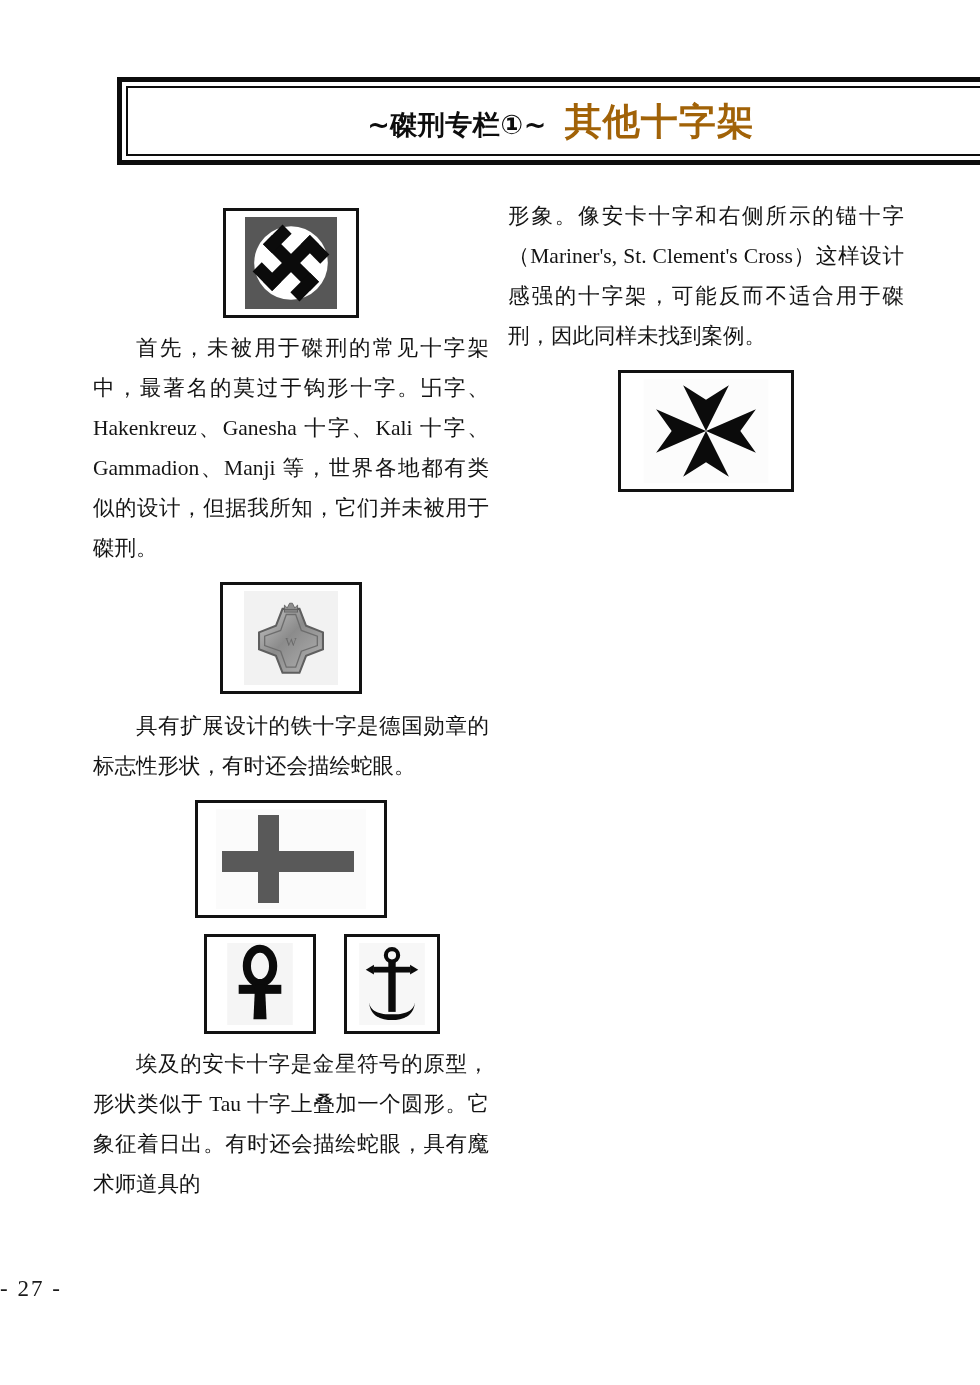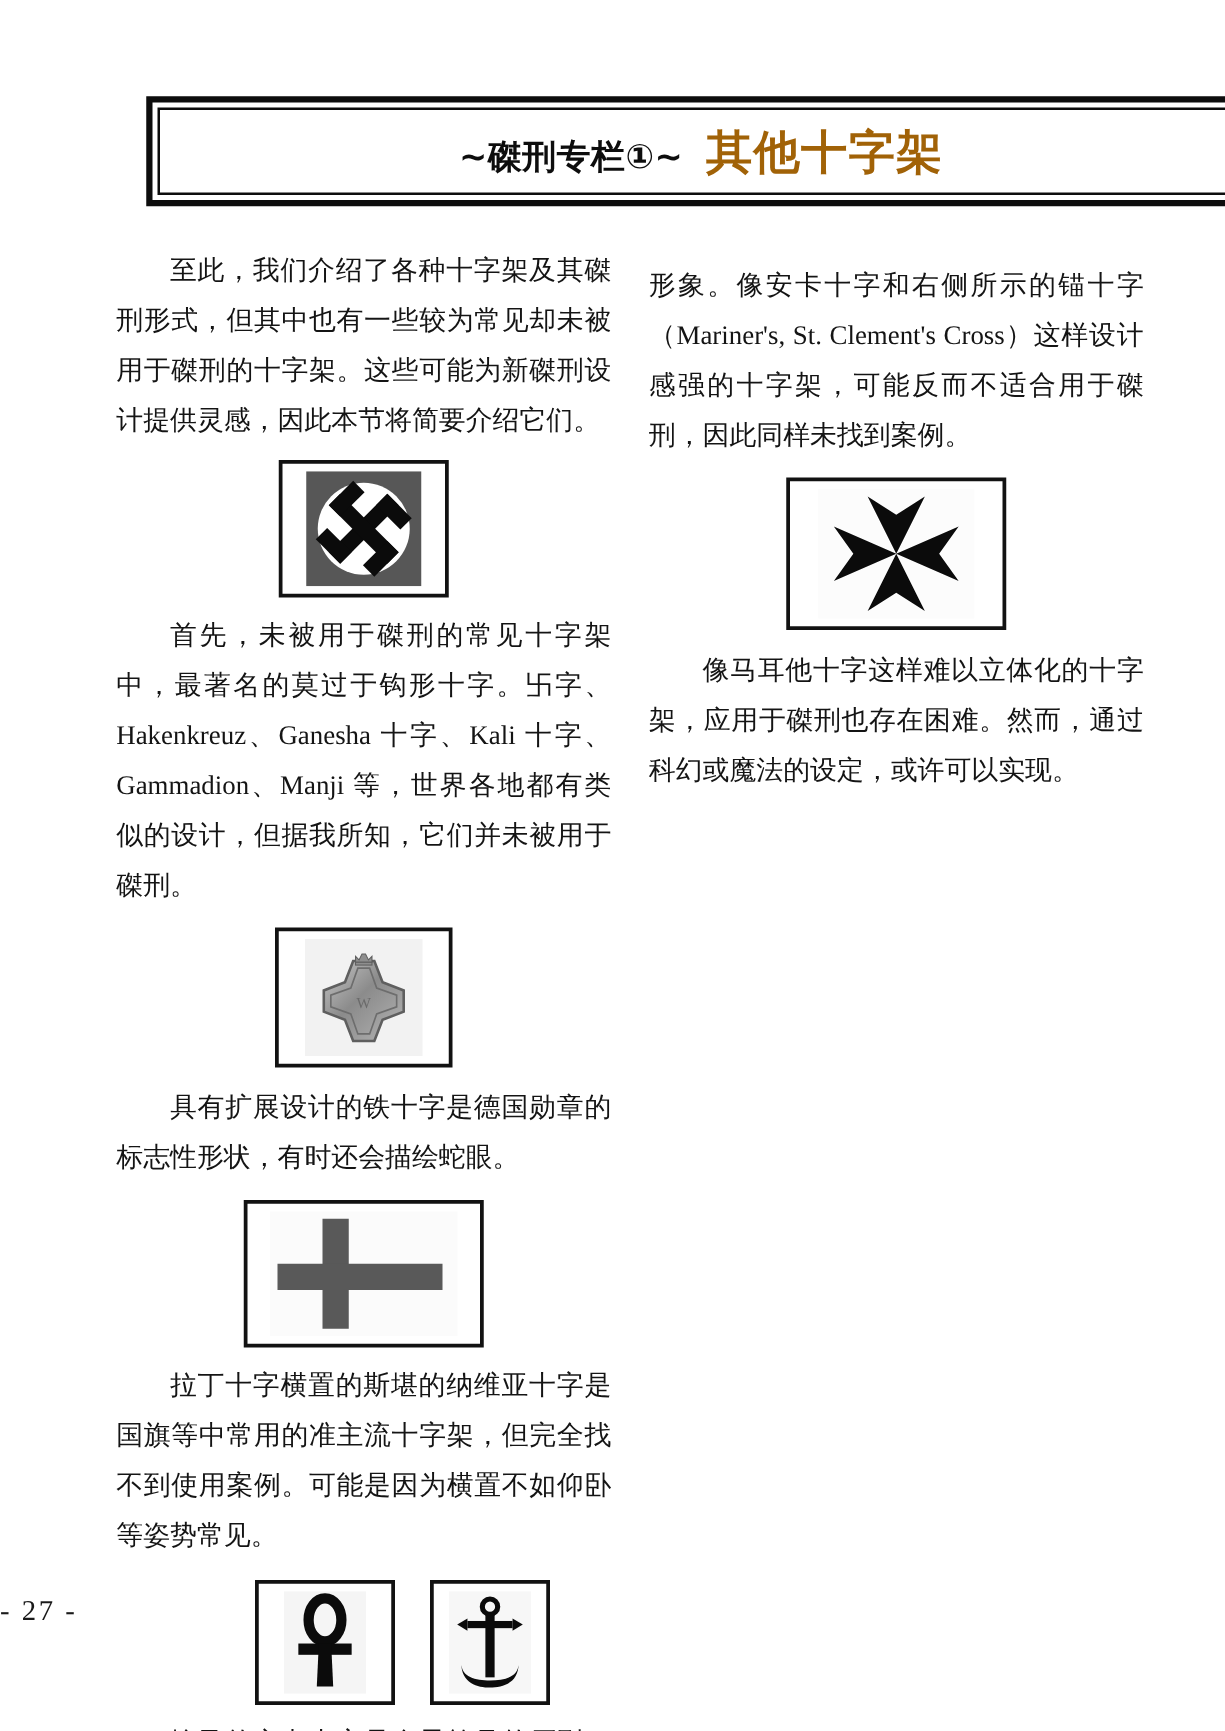--- a/index.html
+++ b/index.html
@@ -62,21 +62,21 @@
     color: #a16207;
   }
 
   
   .col {
     position: absolute;
     width: 396px;
     top: 196px;
   }
   .col-left  { left: 93px; }
-  .col-right { left: 519px; margin-top: 12px; }
+  .col-right { left: 508px; }
 
   p.body-text {
     margin: 0 0 0 0;
     font-size: 21.5px;
     line-height: 40px;
     text-align: justify;
     text-align-last: left;
     text-justify: inter-ideograph;
     color: #141414;
     font-family: "Liberation Serif", "DejaVu Serif", serif;
@@ -133,21 +133,20 @@
   <div class="title-inner">
     <div class="title-line">
       <span class="title-kicker">~磔刑专栏①~</span>
       <span class="title-main">其他十字架</span>
     </div>
   </div>
 </div>
 
 <div class="col col-left">
 
-  <p class="body-text indent">至此，我们介绍了各种十字架及其磔刑形式，但其中也有一些较为常见却未被用于磔刑的十字架。这些可能为新磔刑设计提供灵感，因此本节将简要介绍它们。</p>
 
   <div class="fig fig-swastika">
     <div class="fig-pad">
       <svg viewBox="0 0 100 100" width="100%" height="100%" preserveAspectRatio="xMidYMid meet">
         <rect x="0" y="0" width="100" height="100" fill="#575757"></rect>
         <circle cx="50" cy="50" r="40" fill="#ffffff"></circle>
         <g transform="rotate(45 50 50)" fill="#0b0b0b">
           <rect x="43" y="14" width="14" height="72"></rect>
           <rect x="14" y="43" width="72" height="14"></rect>
           <rect x="43" y="14" width="30" height="14"></rect>
@@ -190,21 +189,20 @@
   <div class="fig fig-nordic">
     <div class="fig-pad">
       <svg viewBox="0 0 150 100" width="100%" height="100%" preserveAspectRatio="xMidYMid meet">
         <rect x="0" y="0" width="150" height="100" fill="#fbfbfb"></rect>
         <rect x="42" y="6" width="21" height="88" fill="#595959"></rect>
         <rect x="6" y="42" width="132" height="21" fill="#595959"></rect>
       </svg>
     </div>
   </div>
 
-  <p class="body-text indent">拉丁十字横置的斯堪的纳维亚十字是国旗等中常用的准主流十字架，但完全找不到使用案例。可能是因为横置不如仰卧等姿势常见。</p>
 
   <div class="fig-row fig-pair">
 
     <div class="fig fig-ankh">
       <div class="fig-pad">
         <svg viewBox="0 0 80 100" width="100%" height="100%" preserveAspectRatio="xMidYMid meet">
           <rect x="0" y="0" width="80" height="100" fill="#f5f5f5"></rect>
           <g fill="#0b0b0b">
             <ellipse cx="40" cy="28" rx="16" ry="21" fill="none" stroke="#0b0b0b" stroke-width="10"></ellipse>
             <rect x="14" y="51" width="52" height="11"></rect>
@@ -248,17 +246,16 @@
         <g fill="#0b0b0b" transform="translate(60,50)">
           <path d="M 0 0 L -22 -44 L 0 -30 L 22 -44 Z"></path>
           <path d="M 0 0 L -22 44 L 0 30 L 22 44 Z"></path>
           <path d="M 0 0 L -48 -21 L -33 0 L -48 21 Z"></path>
           <path d="M 0 0 L 48 -21 L 33 0 L 48 21 Z"></path>
         </g>
       </svg>
     </div>
   </div>
 
-  <p class="body-text indent">像马耳他十字这样难以立体化的十字架，应用于磔刑也存在困难。然而，通过科幻或魔法的设定，或许可以实现。</p>
 
 </div>
 
 <div class="page-num">- 27 -</div>
 
 </body></html>

